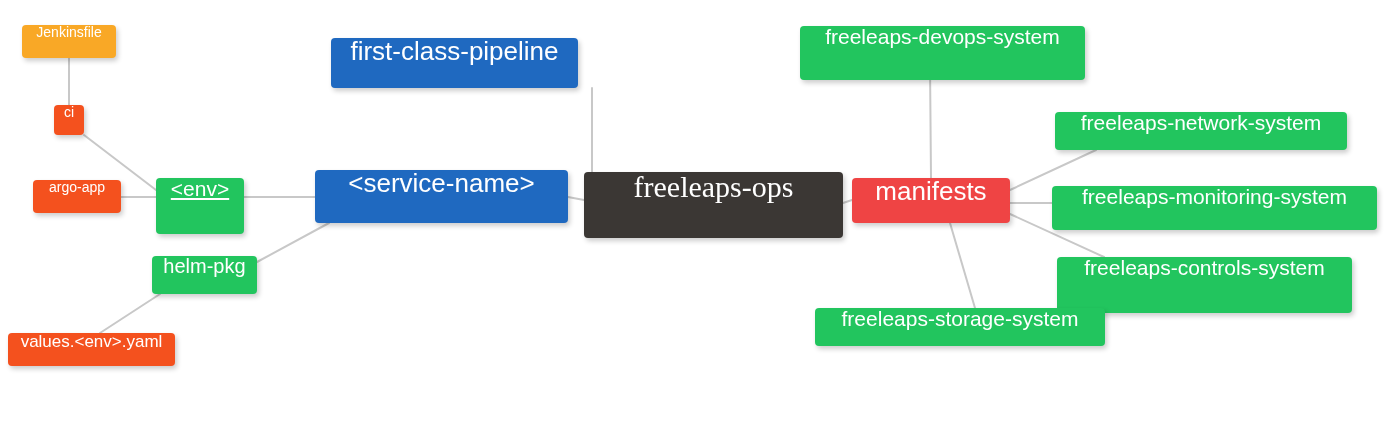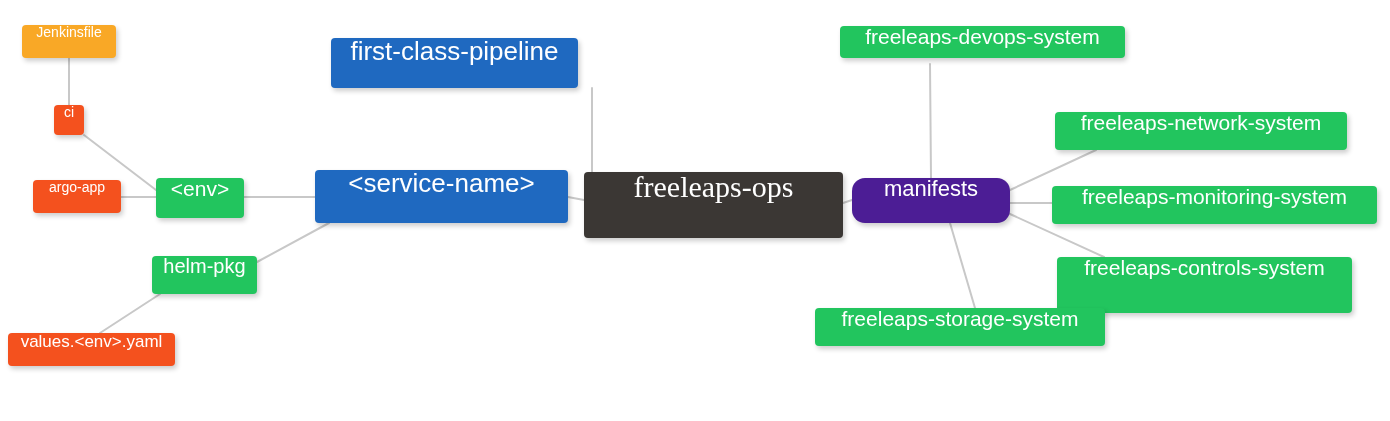--- a/index.html
+++ b/index.html
@@ -67,48 +67,48 @@
   <div id="node-layer">
       <div class="node" style="left: 584px; top: 172px; width: 259px; height: 66px; background: rgb(59, 55, 52); font-size: 30px; font-family: Liberation Serif, serif;">
         <span class="node-label">freeleaps-ops</span>
       </div>
       <div class="node" style="left: 315px; top: 170px; width: 253px; height: 53px; background: rgb(31, 105, 192); font-size: 26px;">
         <span class="node-label">&lt;service-name&gt;</span>
       </div>
       <div class="node" style="left: 331px; top: 38px; width: 247px; height: 50px; background: rgb(31, 105, 192); font-size: 26px;">
         <span class="node-label">first-class-pipeline</span>
       </div>
-      <div class="node" style="left: 852px; top: 178px; width: 158px; height: 45px; background: #4c1d95; font-size: 22px; border-radius: 13px;">
+      <div class="node" style="left: 852px; top: 178px; width: 158px; height: 45px; background: #ef4444; font-size: 26px;">
         <span class="node-label">manifests</span>
       </div>
-      <div class="node" style="left: 156px; top: 178px; width: 88px; height: 40px; background: rgb(34, 197, 94); font-size: 21px;">
+      <div class="node" style="left: 156px; top: 178px; width: 88px; height: 56px; background: rgb(34, 197, 94); font-size: 21px; text-decoration: underline;">
         <span class="node-label">&lt;env&gt;</span>
       </div>
       <div class="node" style="left: 152px; top: 256px; width: 105px; height: 38px; background: rgb(34, 197, 94); font-size: 20px;">
         <span class="node-label">helm-pkg</span>
       </div>
       <div class="node" style="left: 54px; top: 105px; width: 30px; height: 30px; background: rgb(244, 81, 30); font-size: 14px;">
         <span class="node-label">ci</span>
       </div>
       <div class="node" style="left: 22px; top: 25px; width: 94px; height: 33px; background: rgb(249, 168, 38); font-size: 14px;">
         <span class="node-label">Jenkinsfile</span>
       </div>
       <div class="node" style="left: 33px; top: 180px; width: 88px; height: 33px; background: rgb(244, 81, 30); font-size: 14px;">
         <span class="node-label">argo-app</span>
       </div>
       <div class="node" style="left: 8px; top: 333px; width: 167px; height: 33px; background: rgb(244, 81, 30); font-size: 17px;">
         <span class="node-label">values.&lt;env&gt;.yaml</span>
       </div>
-      <div class="node" style="left: 800px; top: 26px; width: 285px; height: 32px; background: rgb(34, 197, 94); font-size: 21px; margin-left: 40px;">
+      <div class="node" style="left: 800px; top: 26px; width: 285px; height: 54px; background: rgb(34, 197, 94); font-size: 21px;">
         <span class="node-label">freeleaps-devops-system</span>
       </div>
       <div class="node" style="left: 1055px; top: 112px; width: 292px; height: 38px; background: rgb(34, 197, 94); font-size: 21px;">
         <span class="node-label">freeleaps-network-system</span>
       </div>
-      <div class="node" style="left: 1052px; top: 186px; width: 325px; height: 38px; background: rgb(34, 197, 94); font-size: 21px;">
+      <div class="node" style="left: 1052px; top: 186px; width: 325px; height: 44px; background: rgb(34, 197, 94); font-size: 21px;">
         <span class="node-label">freeleaps-monitoring-system</span>
       </div>
       <div class="node" style="left: 1057px; top: 257px; width: 295px; height: 56px; background: rgb(34, 197, 94); font-size: 21px;">
         <span class="node-label">freeleaps-controls-system</span>
       </div>
       <div class="node" style="left: 815px; top: 308px; width: 290px; height: 38px; background: rgb(34, 197, 94); font-size: 21px;">
         <span class="node-label">freeleaps-storage-system</span>
       </div>
     </div>
 </div>

